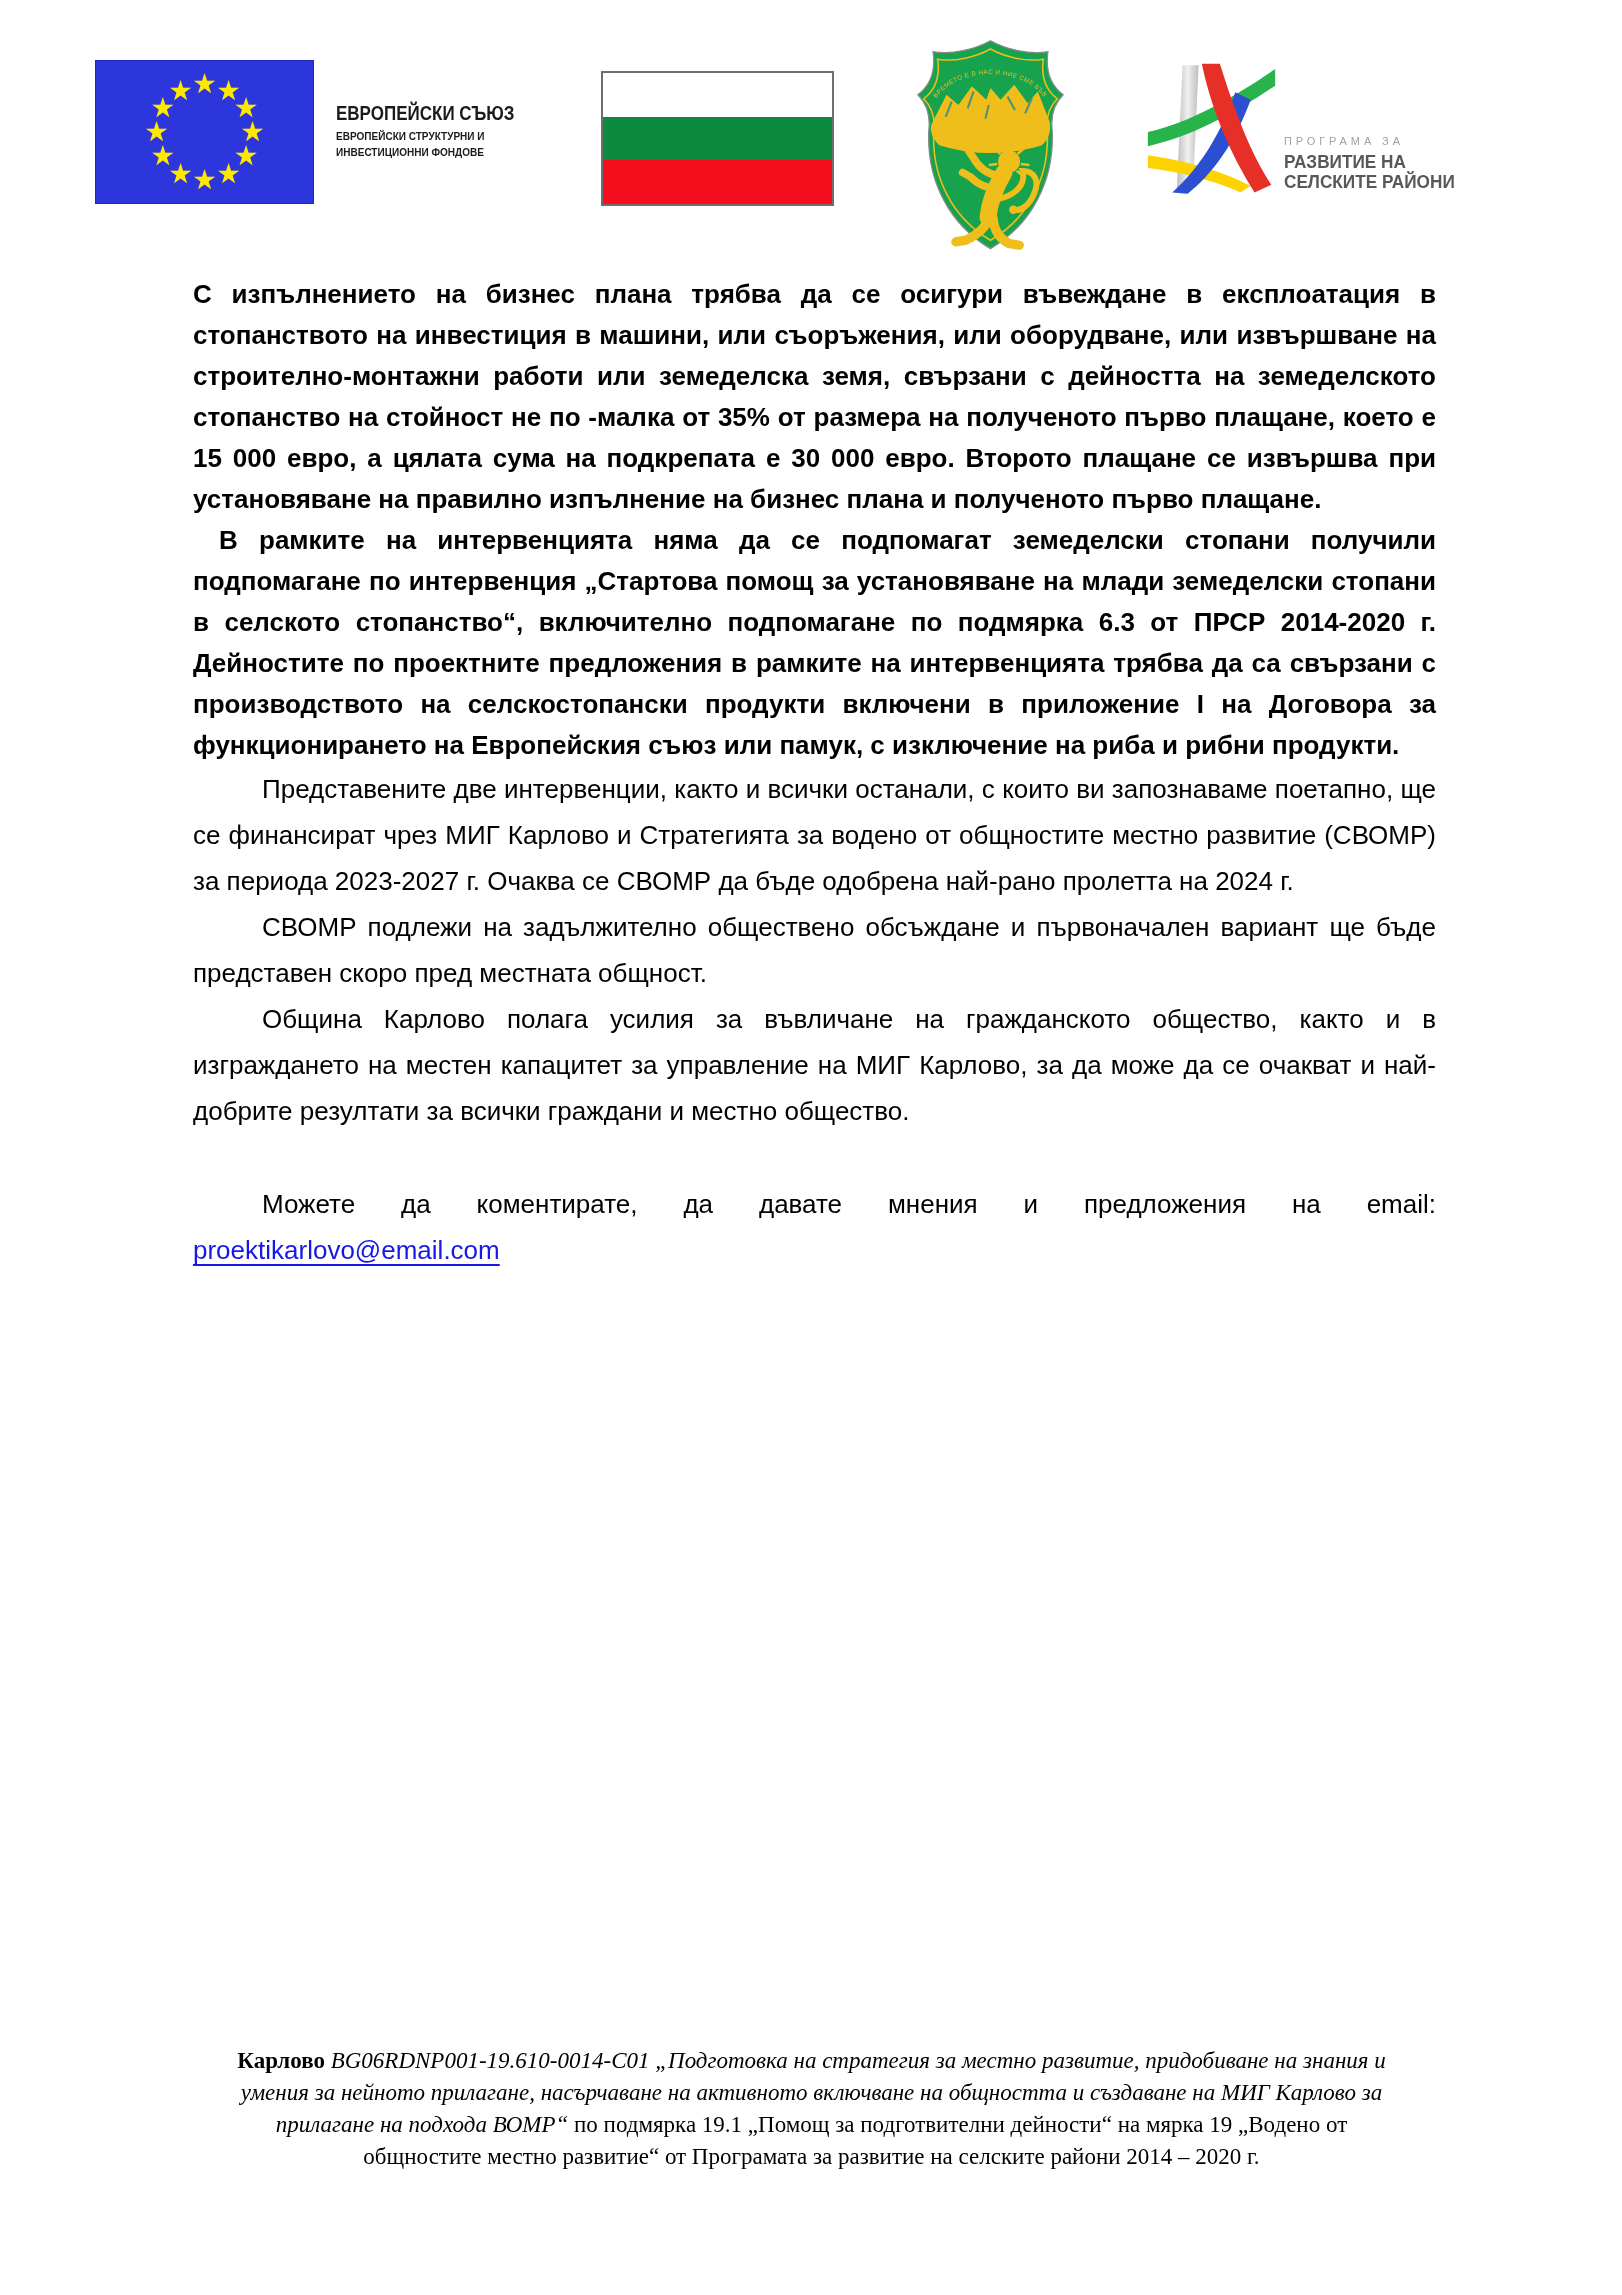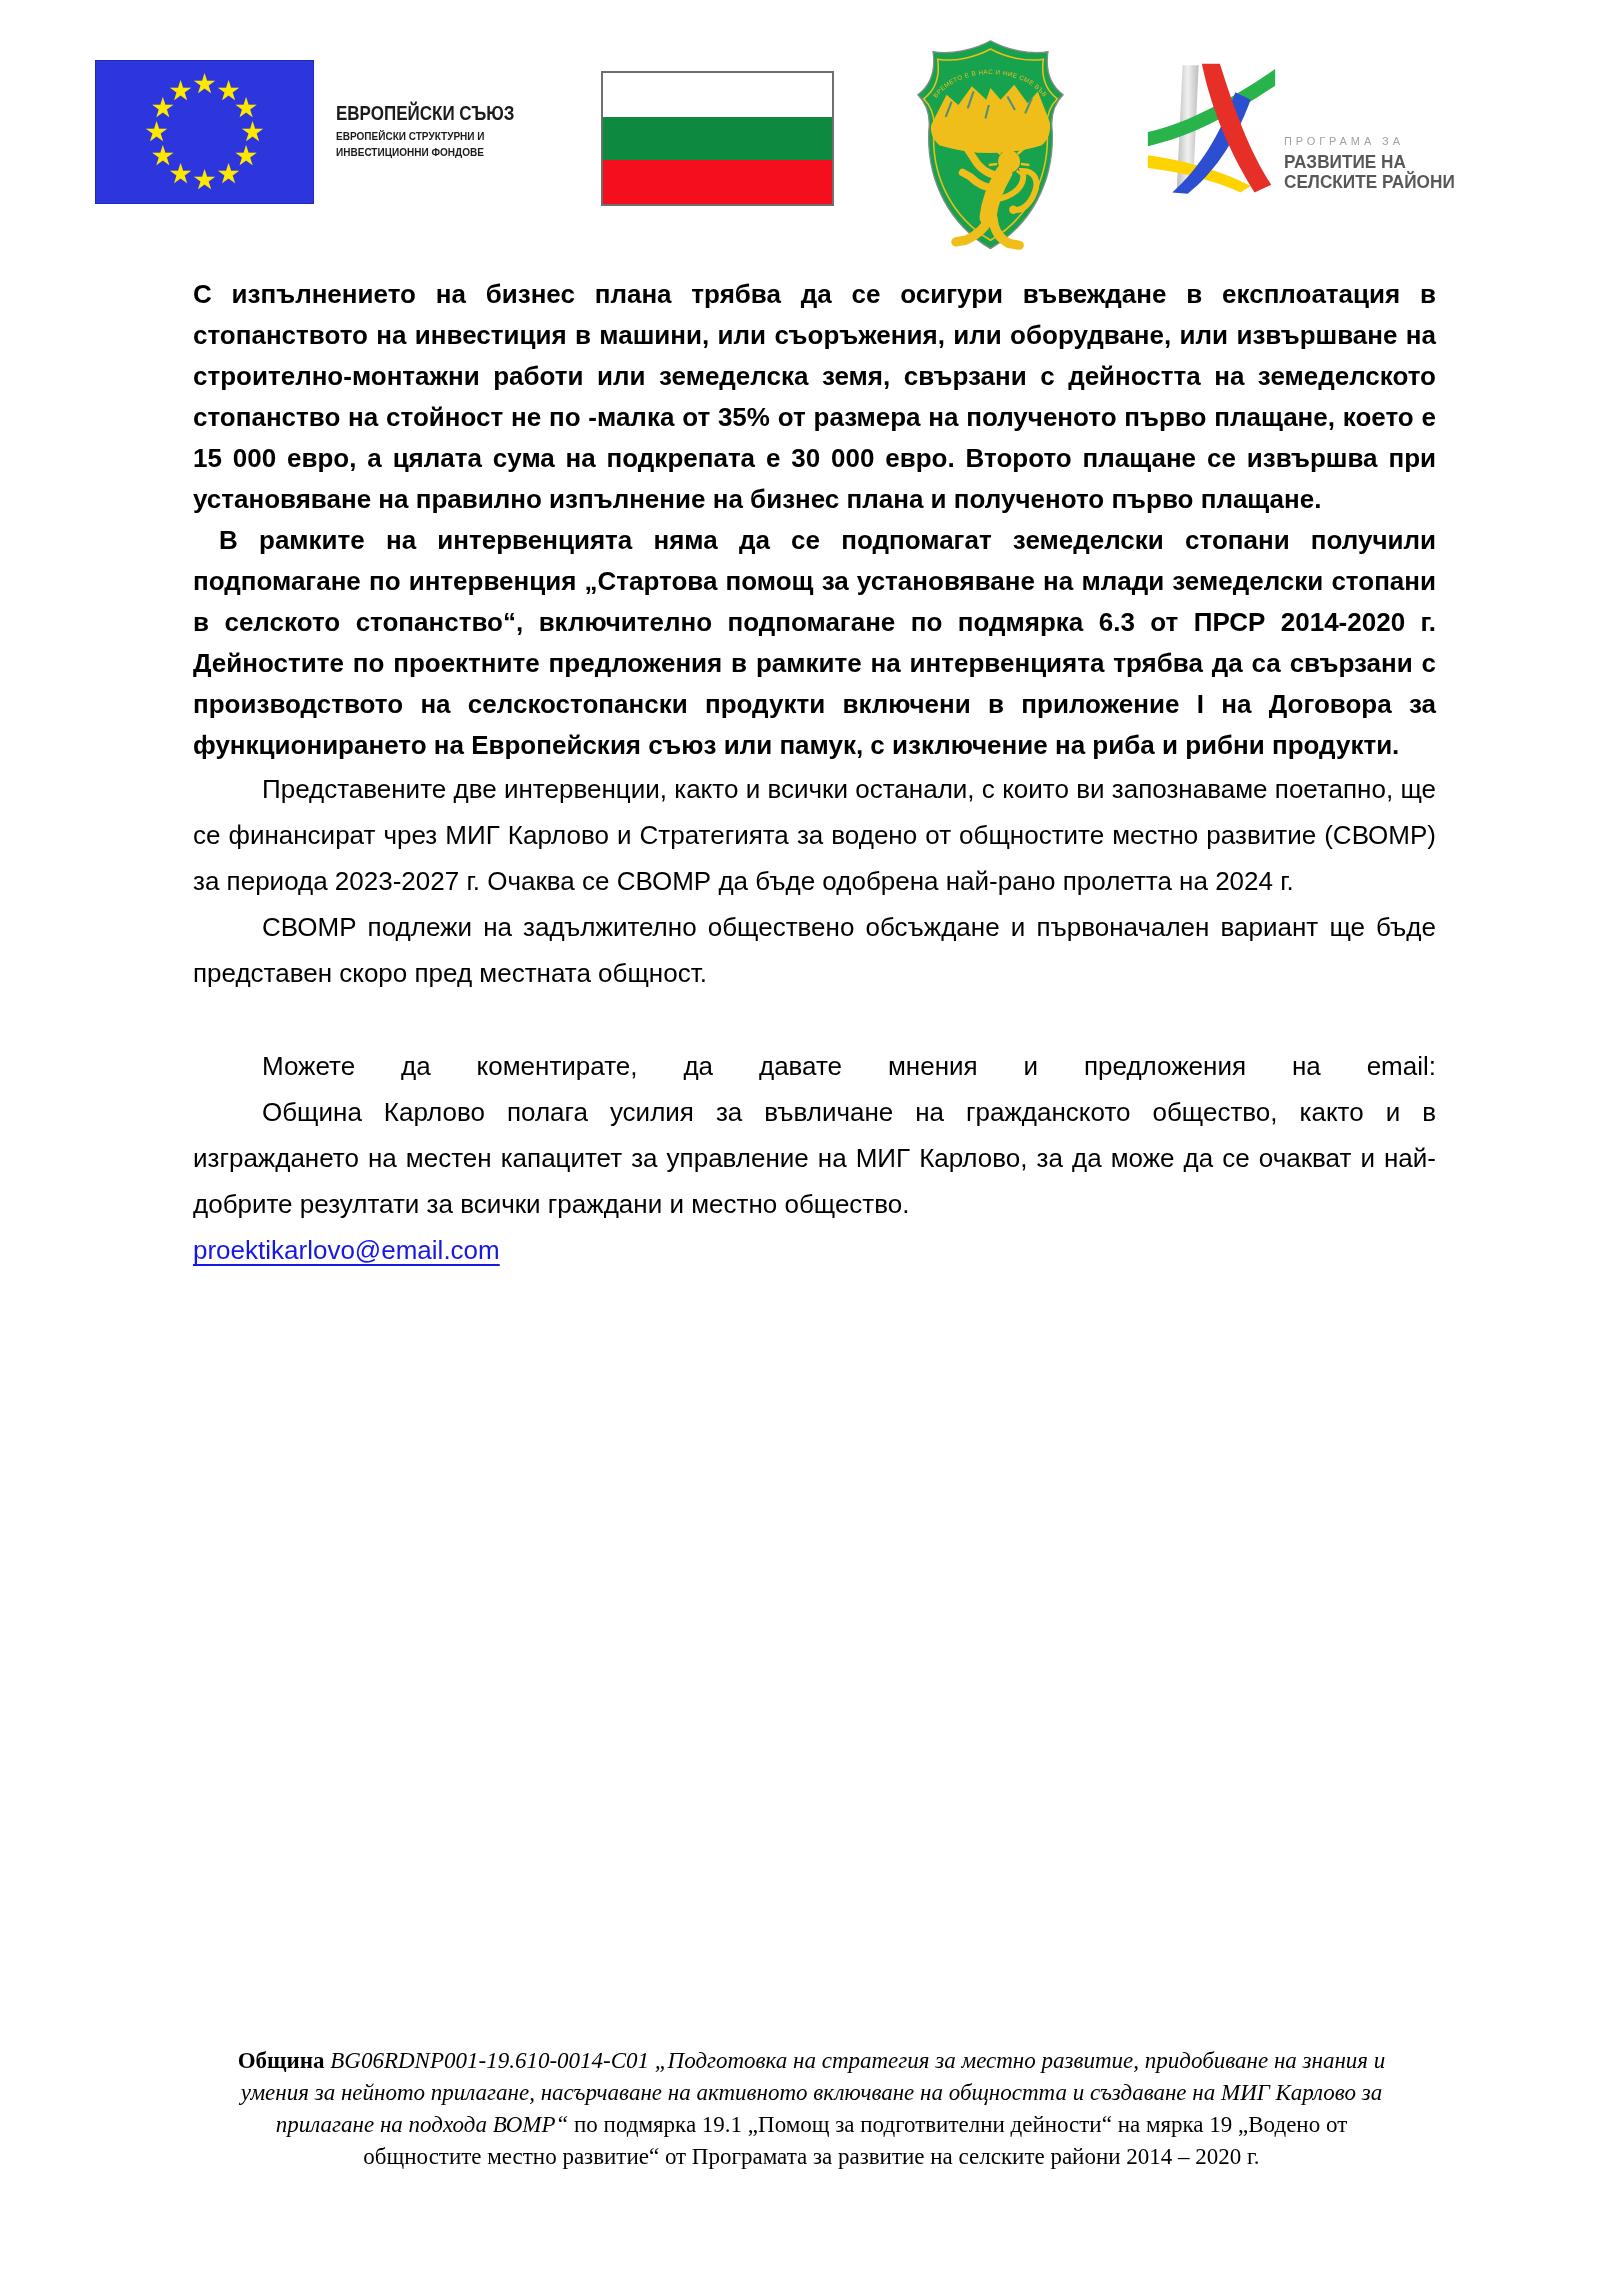--- a/index.html
+++ b/index.html
@@ -146,25 +146,25 @@
       <div class="rdp-line23">РАЗВИТИЕ НА</div>
       <div class="rdp-line23">СЕЛСКИТЕ РАЙОНИ</div>
     </div>
   </div>
 
   <main class="body-text">
     <p class="tight">С изпълнението на бизнес плана трябва да се осигури въвеждане в експлоатация в стопанството на инвестиция в машини, или съоръжения, или оборудване, или извършване на строително-монтажни работи или земеделска земя, свързани с дейността на земеделското стопанство на стойност не по -малка от 35% от размера на полученото първо плащане, което е 15 000 евро, а цялата сума на подкрепата е 30 000 евро. Второто плащане се извършва при установяване на правилно изпълнение на бизнес плана и полученото първо плащане.</p>
     <p class="tight ind1">В рамките на интервенцията няма да се подпомагат земеделски стопани получили подпомагане по интервенция „Стартова помощ за установяване на млади земеделски стопани в селското стопанство“, включително подпомагане по подмярка 6.3 от ПРСР 2014-2020 г. Дейностите по проектните предложения в рамките на интервенцията трябва да са свързани с производството на селскостопански продукти включени в приложение I на Договора за функционирането на Европейския съюз или памук, с изключение на риба и рибни продукти.</p>
     <p class="loose ind2">Представените две интервенции, както и всички останали, с които ви запознаваме поетапно, ще се финансират чрез МИГ Карлово и Стратегията за водено от общностите местно развитие (СВОМР) за периода 2023-2027 г. Очаква се СВОМР да бъде одобрена най-рано пролетта на 2024 г.</p>
     <p class="loose ind2">СВОМР подлежи на задължително обществено обсъждане и първоначален вариант ще бъде представен скоро пред местната общност.</p>
+    <p class="loose ind2">Община Карлово полага усилия за въвличане на гражданското общество, както и в изграждането на местен капацитет за управление на МИГ Карлово, за да може да се очакват и най-добрите резултати за всички граждани и местно общество.</p>
     <p class="loose ind2 email-gap email-line">Можете да коментирате, да давате мнения и предложения на email:</p>
-    <p class="loose ind2">Община Карлово полага усилия за въвличане на гражданското общество, както и в изграждането на местен капацитет за управление на МИГ Карлово, за да може да се очакват и най-добрите резултати за всички граждани и местно общество.</p>
     <p class="loose"><a class="email" href="#">proektikarlovo@email.com</a></p>
   </main>
 
   <footer class="footer">
-    <b>Община</b>
+    <b>Карлово</b>
     <i>BG06RDNP001-19.610-0014-C01 „Подготовка на стратегия за местно развитие, придобиване на знания и умения за нейното прилагане, насърчаване на активното включване на общността и създаване на МИГ Карлово за прилагане на подхода ВОМР“</i>
     <span class="reg">по подмярка 19.1 „Помощ за подготвителни дейности“ на мярка 19 „Водено от общностите местно развитие“ от Програмата за развитие на селските райони 2014 – 2020 г.</span>
   </footer>
 
 </div>
 
 
 </body></html>

